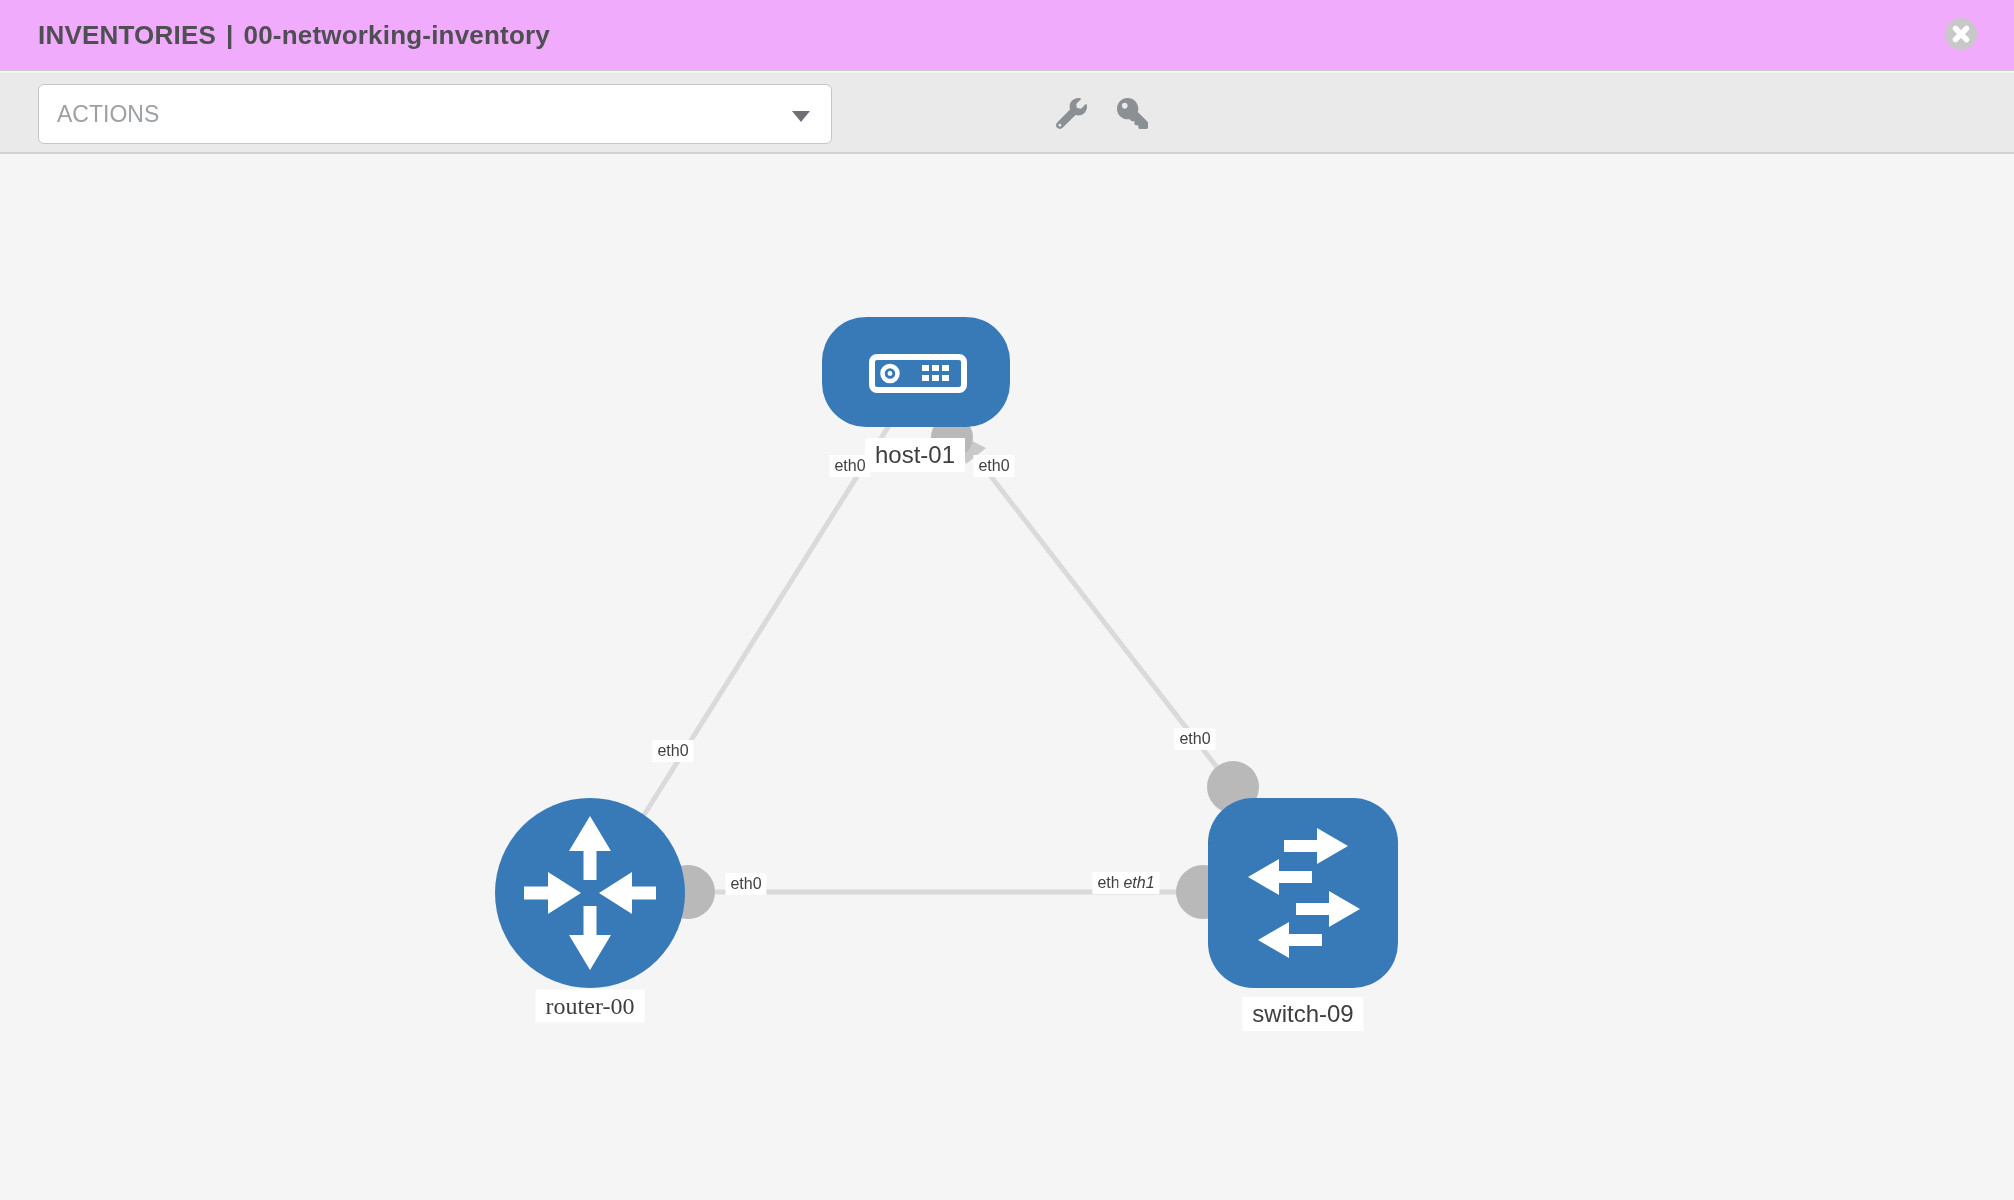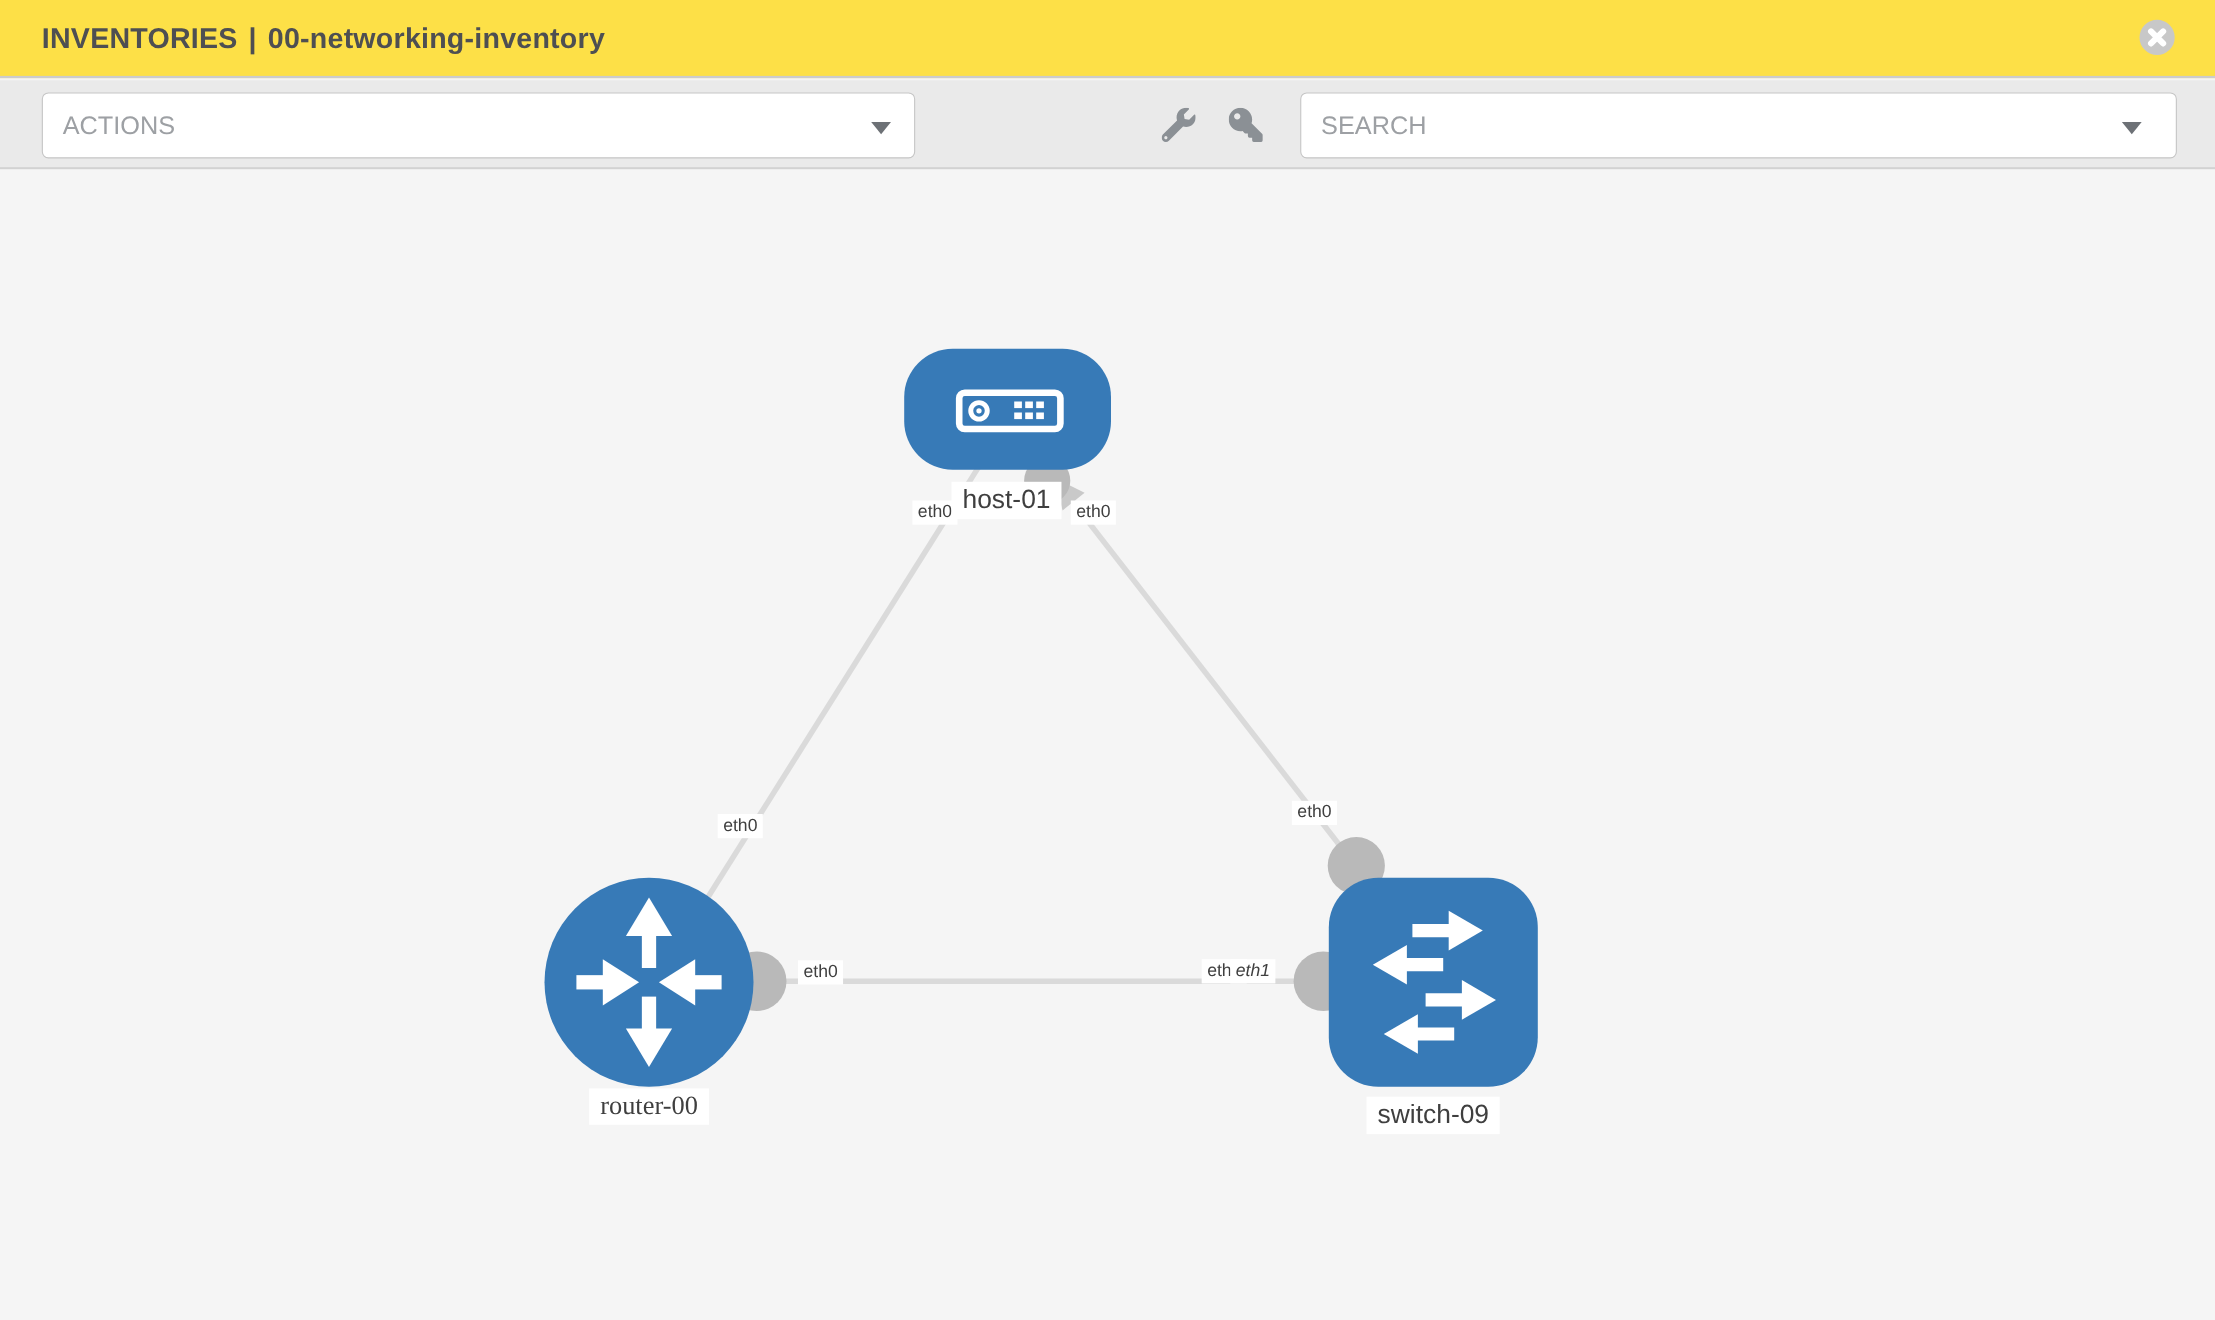--- a/index.html
+++ b/index.html
@@ -3,21 +3,21 @@
 <meta charset="utf-8">
 <style>
   html,body{margin:0;padding:0;}
   body{
     width:2014px;height:1200px;overflow:hidden;position:relative;
     font-family:"Liberation Sans","DejaVu Sans",sans-serif;
     background:#f5f5f5;
   }
   
   .header{
-    position:absolute;left:0;top:0;width:2014px;height:71px;background:#fde047;
+    position:absolute;left:0;top:0;width:2014px;height:71px;background:#f0abfc;
     border-bottom:2px solid #cccccc;box-sizing:border-box;
   }
   .page-title{
     position:absolute;left:38px;top:20px;font-size:26px;font-weight:bold;color:#4e4f52;
     letter-spacing:.2px;white-space:nowrap;
   }
   .page-title .sep{margin:0 10px;color:#4e4f52;font-weight:bold;}
   .close-btn{position:absolute;left:1944px;top:17px;width:34px;height:34px;cursor:pointer;}
   
   .toolbar{
@@ -85,24 +85,20 @@
   </div>
 
   <div class="tool-icon tool-key">
     <svg width="31" height="31" viewBox="0 0 512 512">
       <g transform="translate(512,0) scale(-1,1)">
         <path fill="#8b9095" d="M512 176.001C512 273.203 433.202 352 336 352c-11.22 0-22.19-1.062-32.827-3.069l-24.012 27.014A23.999 23.999 0 0 1 261.223 384H224v40c0 13.255-10.745 24-24 24h-40v40c0 13.255-10.745 24-24 24H24c-13.255 0-24-10.745-24-24v-78.059c0-6.365 2.529-12.47 7.029-16.971l161.802-161.802C163.108 213.814 160 195.271 160 176 160 78.798 238.797.001 335.999 0 433.488-.001 512 78.511 512 176.001zM336 128c0 26.51 21.49 48 48 48s48-21.49 48-48-21.49-48-48-48-48 21.49-48 48z"></path>
       </g>
     </svg>
   </div>
 
-  <div class="dropdown dd-search">
-    <span>SEARCH</span>
-    <span class="caret caret-search"></span>
-  </div>
 </div>
 
 <div class="canvas">
   <svg class="topo" width="2014" height="1046" viewBox="0 154 2014 1046">
 
     <line x1="890" y1="424" x2="644" y2="815" stroke="#dadada" stroke-width="5"></line>
     <line x1="958" y1="434" x2="1233" y2="788" stroke="#dadada" stroke-width="5"></line>
     <line x1="685" y1="892" x2="1203" y2="892" stroke="#dadada" stroke-width="5"></line>
 
     <polygon points="958,434 986,448 966,464" fill="#c9c9c9"></polygon>

